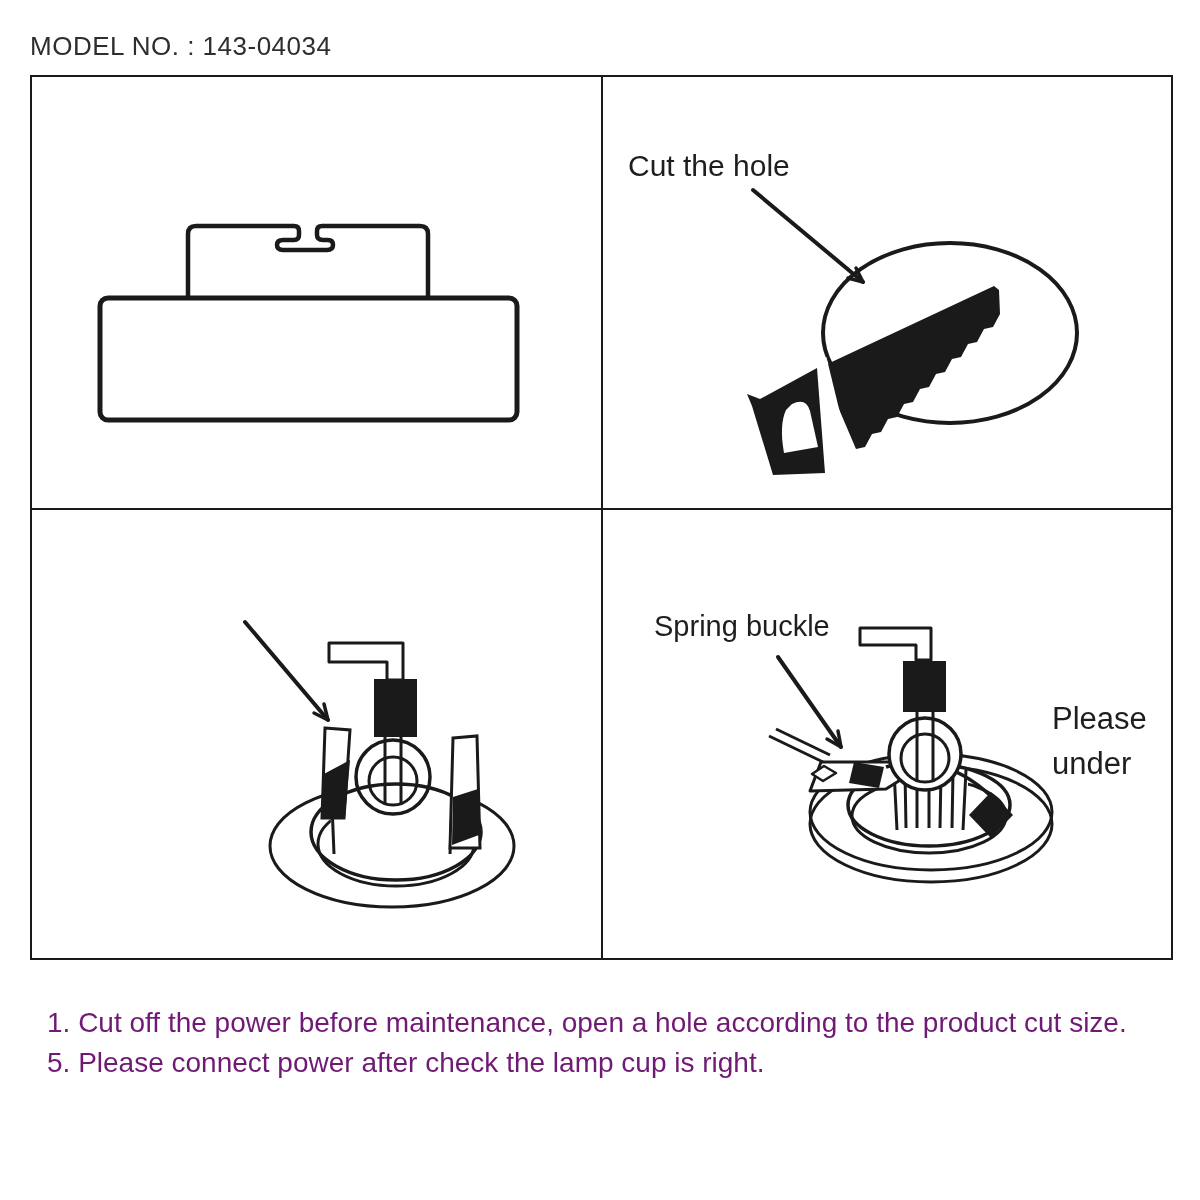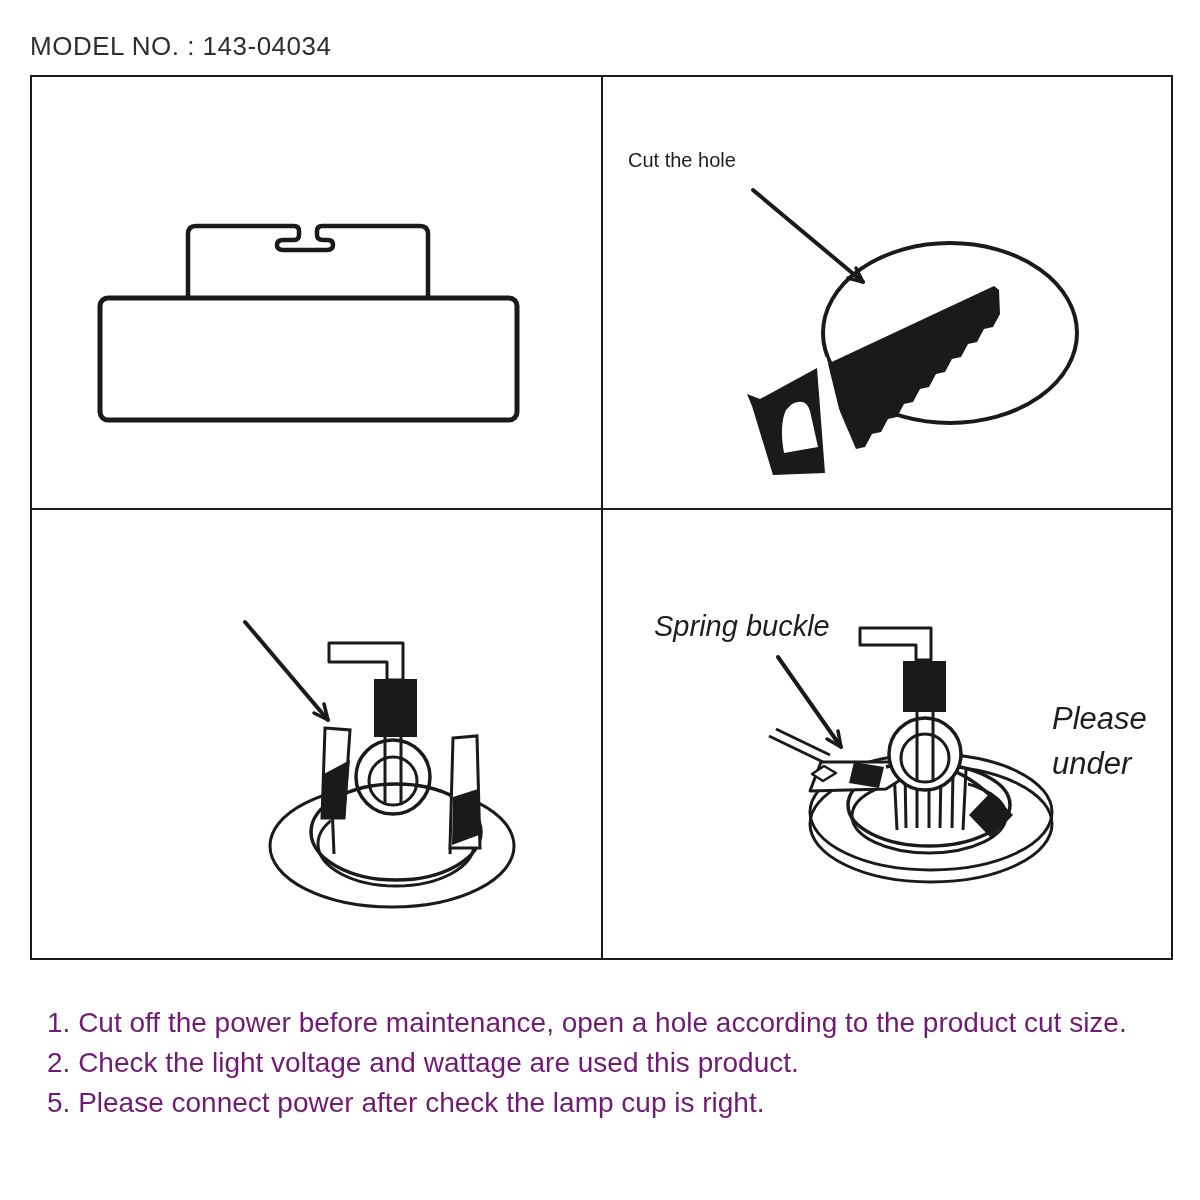--- a/index.html
+++ b/index.html
@@ -12,24 +12,24 @@
     color:#2e2e2e;white-space:nowrap;
   }
   .grid{
     position:absolute;left:30px;top:75px;width:1139px;height:881px;
     border:2px solid #1a1a1a;
   }
   .cell{position:absolute;background:#ffffff;}
   .cell-tl{left:0;top:0;width:569px;height:431px;border-right:2px solid #1a1a1a;border-bottom:2px solid #1a1a1a;}
   .cell-tr{left:571px;top:0;width:568px;height:431px;border-bottom:2px solid #1a1a1a;}
   .cell-bl{left:0;top:433px;width:569px;height:448px;border-right:2px solid #1a1a1a;}
-  .cell-br{left:571px;top:433px;width:568px;height:448px;font-style:italic;}
+  .cell-br{left:571px;top:433px;width:568px;height:448px;}
   .cell svg{position:absolute;left:0;top:0;}
   .cap{position:absolute;color:#1e1e1e;white-space:nowrap;}
-  .cap-cut{left:25px;top:72px;font-size:20px;text-align:center;}
+  .cap-cut{left:25px;top:72px;font-size:30px;text-align:center;}
   .cap-bl{left:0;top:24px;width:530px;text-align:center;font-size:30px;line-height:46px;white-space:normal;}
   .cap-spring{left:51px;top:100px;font-size:29px;}
   .cap-ceiling{left:449px;top:186px;font-size:31px;line-height:45px;white-space:normal;}
   .instructions{
     position:absolute;left:47px;top:1003px;font-size:28px;line-height:40px;color:#701a75;
   }
   .instr-line{white-space:nowrap;}
   .stroke{fill:none;stroke:#1a1a1a;}
   .fillw{fill:#ffffff;stroke:#1a1a1a;}
   .fillb{fill:#1a1a1a;stroke:none;}
@@ -125,17 +125,16 @@
       <div class="cap cap-ceiling">
         <div>Please</div>
         <div>under</div>
       </div>
     </div>
 
   </div>
 
   <div class="instructions">
     <div class="instr-line">1. Cut off the power before maintenance, open a hole according to the product cut size.</div>
-    <div class="instr-line">2. Check the light voltage and wattage are used this product.</div>
     <div class="instr-line">5. Please connect power after check the lamp cup is right.</div>
   </div>
 
 </div>
 
 </body></html>

